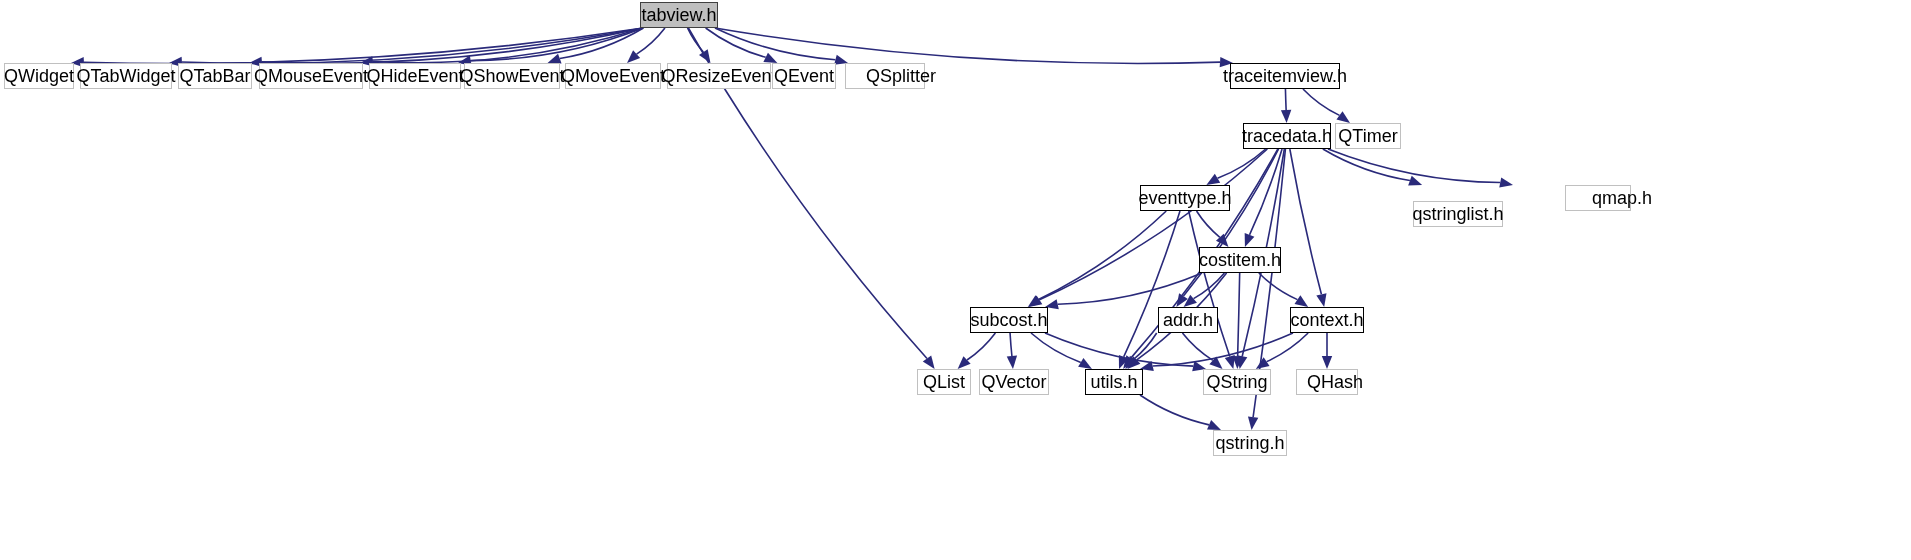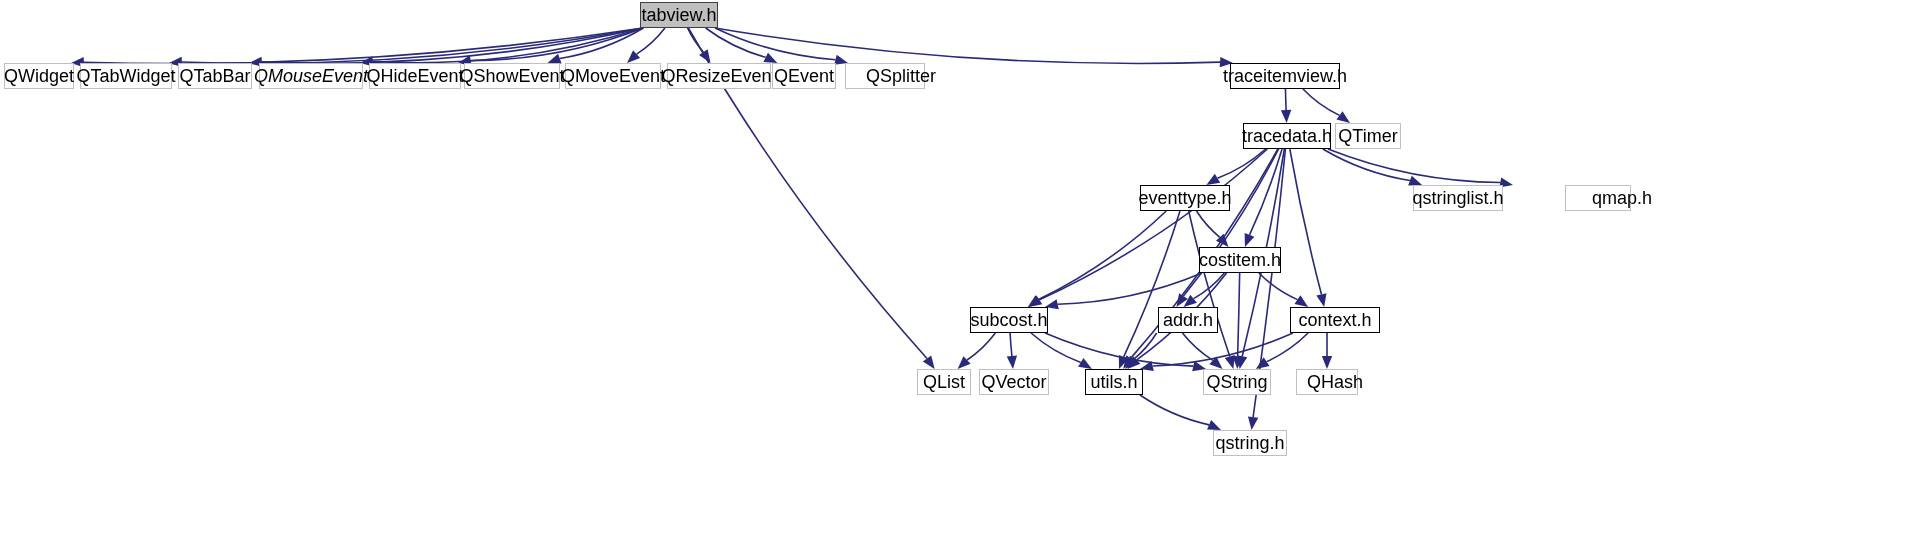--- a/index.html
+++ b/index.html
@@ -109,21 +109,21 @@
     </div>
     <div class="node lib" style="left: 4px; top: 63px; width: 70px; height: 26px;">
       <span>QWidget</span>
     </div>
     <div class="node lib" style="left: 80px; top: 63px; width: 92px; height: 26px;">
       <span>QTabWidget</span>
     </div>
     <div class="node lib" style="left: 178px; top: 63px; width: 74px; height: 26px;">
       <span>QTabBar</span>
     </div>
-    <div class="node lib" style="left: 259px; top: 63px; width: 104px; height: 26px; font-style: italic;">
+    <div class="node lib" style="left: 259px; top: 63px; width: 104px; height: 26px;">
       <span>QMouseEvent</span>
     </div>
     <div class="node lib" style="left: 369px; top: 63px; width: 92px; height: 26px;">
       <span>QHideEvent</span>
     </div>
     <div class="node lib" style="left: 464px; top: 63px; width: 96px; height: 26px;">
       <span>QShowEvent</span>
     </div>
     <div class="node lib" style="left: 565px; top: 63px; width: 96px; height: 26px;">
       <span>QMoveEvent</span>
@@ -142,36 +142,36 @@
     </div>
     <div class="node src" style="left: 1243px; top: 123px; width: 88px; height: 26px;">
       <span>tracedata.h</span>
     </div>
     <div class="node lib" style="left: 1335px; top: 123px; width: 66px; height: 26px;">
       <span>QTimer</span>
     </div>
     <div class="node src" style="left: 1140px; top: 185px; width: 90px; height: 26px;">
       <span>eventtype.h</span>
     </div>
-    <div class="node lib" style="left: 1413px; top: 185px; width: 90px; height: 26px;">
+    <div class="node lib" style="left: 1413px; top: 201px; width: 90px; height: 26px;">
       <span>qstringlist.h</span>
     </div>
     <div class="node lib" style="left: 1565px; top: 185px; width: 66px; height: 26px; padding-left: 48px;">
       <span>qmap.h</span>
     </div>
     <div class="node src" style="left: 1199px; top: 247px; width: 82px; height: 26px;">
       <span>costitem.h</span>
     </div>
     <div class="node src" style="left: 970px; top: 307px; width: 78px; height: 26px;">
       <span>subcost.h</span>
     </div>
     <div class="node src" style="left: 1158px; top: 307px; width: 60px; height: 26px;">
       <span>addr.h</span>
     </div>
-    <div class="node src" style="left: 1290px; top: 307px; width: 90px; height: 26px;">
+    <div class="node src" style="left: 1290px; top: 307px; width: 74px; height: 26px;">
       <span>context.h</span>
     </div>
     <div class="node lib" style="left: 917px; top: 369px; width: 54px; height: 26px;">
       <span>QList</span>
     </div>
     <div class="node lib" style="left: 979px; top: 369px; width: 70px; height: 26px;">
       <span>QVector</span>
     </div>
     <div class="node src" style="left: 1085px; top: 369px; width: 58px; height: 26px;">
       <span>utils.h</span>

